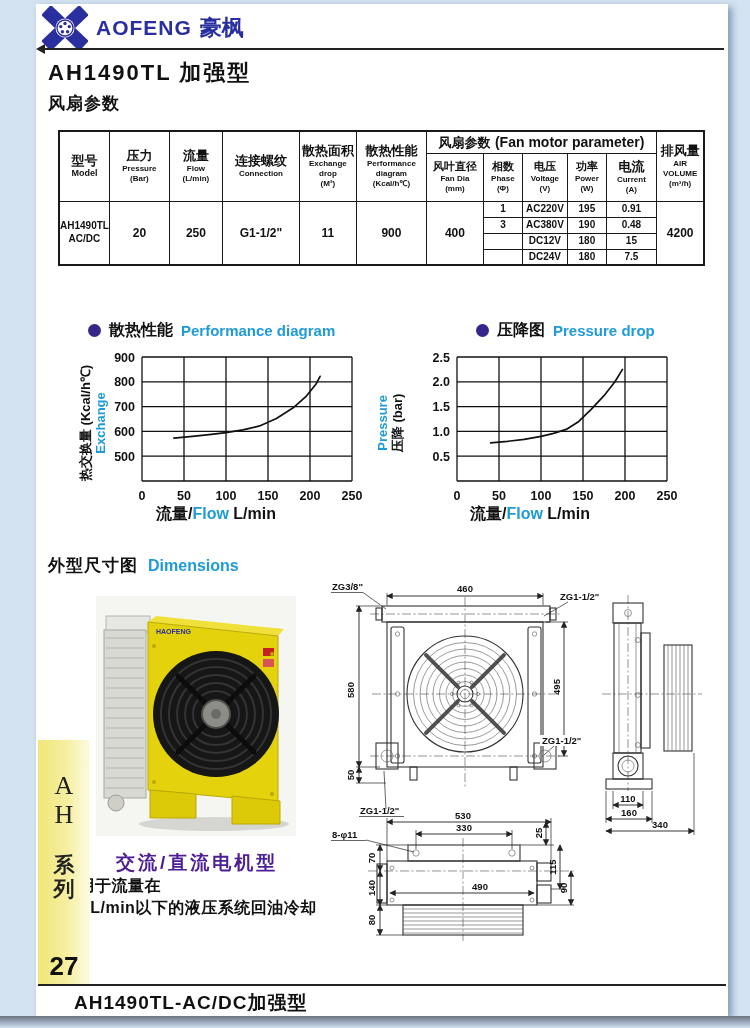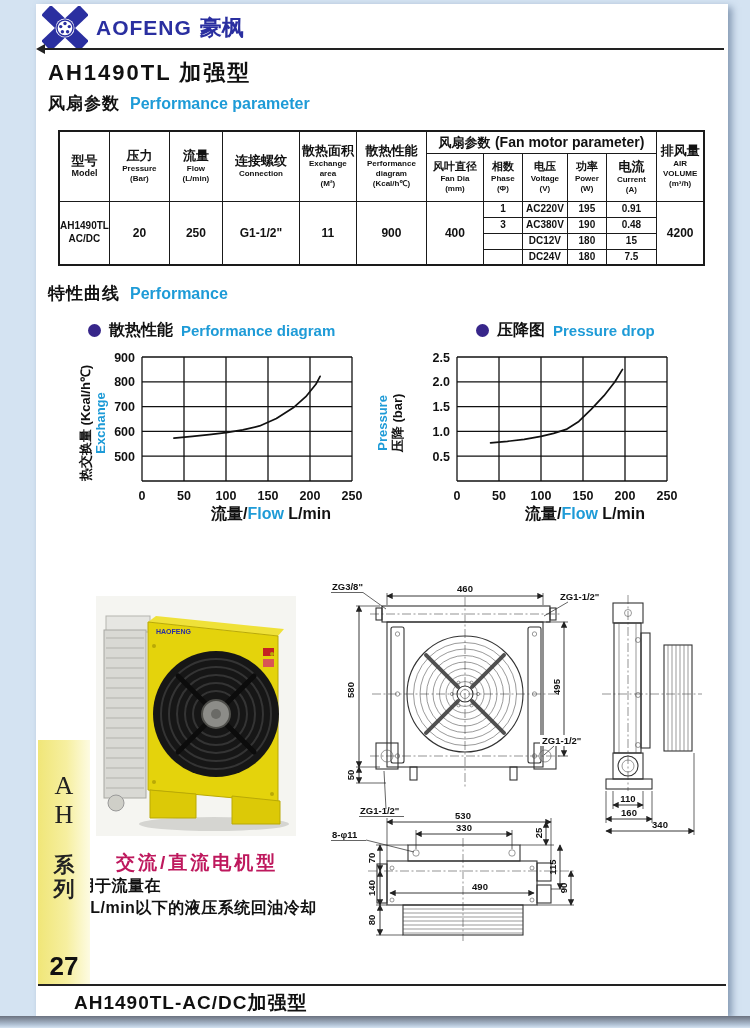--- a/index.html
+++ b/index.html
@@ -30,31 +30,31 @@
   .val-sm{font-size:10px;font-weight:bold;line-height:1.25;}
   
   .chart-title{display:flex;align-items:center;gap:8px;}
   .bullet{width:13px;height:13px;border-radius:50%;background:#37268a;display:inline-block;}
   .ct-cn{font-size:16px;font-weight:bold;color:#111;}
   .ct-en{font-size:15px;font-weight:bold;color:#1e9bd7;}
   .tick{font:bold 12.5px "Liberation Sans",sans-serif;fill:#111;}
   .ylab{position:absolute;width:160px;text-align:center;transform:rotate(-90deg);line-height:1.15;}
   .ylab .l1{font-size:13px;font-weight:bold;color:#111;}
   .ylab .l2{font-size:13px;font-weight:bold;color:#1e9bd7;}
-  .xlab{font-size:16px;font-weight:bold;color:#111;text-align:center;}
+  .xlab{font-size:16px;font-weight:bold;color:#111;text-align:left;}
   .xlab .en{color:#1e9bd7;}
   
   .ol{fill:none;stroke:#333;stroke-width:1.1;}
   .tl{fill:none;stroke:#555;stroke-width:0.6;}
   .cl{fill:none;stroke:#666;stroke-width:0.7;stroke-dasharray:9 2.5 2 2.5;}
   .ext{stroke:#222;stroke-width:0.7;}
   .dim{stroke:#222;stroke-width:0.9;}
   .dt{font:bold 9.5px "Liberation Sans",sans-serif;fill:#111;}
   
-  .caption{font-size:19px;font-weight:bold;letter-spacing:3px;color:#be185d;}
+  .caption{font-size:19px;font-weight:bold;letter-spacing:3px;color:#4c1d95;}
   .note{font-size:16px;font-weight:bold;color:#111;letter-spacing:0.5px;}
   
   .sidebar{left:2px;top:736px;width:52px;height:244px;
      background:linear-gradient(90deg,#f0e678 0%,#f6efa0 55%,#fdfbe2 100%);
      display:flex;flex-direction:column;align-items:center;}
   .sb-letter{font-family:"Liberation Serif",serif;font-size:26px;color:#222;line-height:1.1;}
   .sb-cjk{font-family:"Liberation Serif",serif;font-size:21px;font-weight:bold;color:#222;line-height:1.15;}
   .sb-page{font-size:26px;font-weight:bold;color:#111;margin-top:auto;margin-bottom:2px;}
   
   .footer-line{left:2px;top:980px;width:688px;border-top:2px solid #222;}
@@ -83,21 +83,20 @@
       <span class="brand-text">AOFENG</span>
       <span class="brand-cn">豪枫</span>
     </div>
     <div class="abs rule"></div>
     <div class="abs rule-arrow"></div>
 
     <div class="abs doc-title">AH1490TL 加强型</div>
 
     <div class="abs sec" style="left:12px;top:88px;">
       <span class="sec-cn">风扇参数</span>
-      <span class="sec-en">Performance  parameter</span>
     </div>
 
     <div class="abs ptable">
       <table>
         <colgroup>
           <col style="width:47px">
             <col style="width:60px">
             <col style="width:53px">
             <col style="width:77px">
           <col style="width:57px">
@@ -125,21 +124,21 @@
             <div class="th-en">Flow</div>
             <div class="th-en">(L/min)</div>
           </td>
           <td rowspan="2">
             <div class="th-cn">连接螺纹</div>
             <div class="th-en">Connection</div>
           </td>
           <td rowspan="2">
             <div class="th-cn">散热面积</div>
             <div class="th-en">Exchange</div>
-            <div class="th-en">area</div>
+            <div class="th-en">drop</div>
             <div class="th-en">(M²)</div>
           </td>
           <td rowspan="2">
             <div class="th-cn">散热性能</div>
             <div class="th-en">Performance</div>
             <div class="th-en">diagram</div>
             <div class="th-en">(Kcal/h℃)</div>
           </td>
           <td colspan="5" class="fan-group">
             <span class="th-cn">风扇参数</span>
@@ -211,24 +210,20 @@
         <tr style="height:16px;">
           <td class="val-sm"></td>
           <td class="val-sm">DC24V</td>
           <td class="val-sm">180</td>
           <td class="val-sm">7.5</td>
         </tr>
       </tbody>
         </table>
     </div>
 
-    <div class="abs sec" style="left:12px;top:278px;">
-      <span class="sec-cn">特性曲线</span>
-      <span class="sec-en">Performance</span>
-    </div>
 
     <div class="abs chart-title" style="left:52px;top:316px;">
       <span class="bullet"></span>
       <span class="ct-cn">散热性能</span>
       <span class="ct-en">Performance diagram</span>
     </div>
     <div class="abs chart-title" style="left:440px;top:316px;">
       <span class="bullet"></span>
       <span class="ct-cn">压降图</span>
       <span class="ct-en">Pressure drop</span>
@@ -296,20 +291,24 @@
       <div class="l1">压降 (bar)</div>
     </div>
 
     <div class="abs xlab" style="left:120px;top:500px;width:230px;">
       <span>流量/</span><span class="en">Flow</span><span>  L/min</span>
     </div>
     <div class="abs xlab" style="left:434px;top:500px;width:230px;">
       <span>流量/</span><span class="en">Flow</span><span>  L/min</span>
     </div>
 
+    <div class="abs sec" style="left:12px;top:550px;">
+      <span class="sec-cn">外型尺寸图</span>
+      <span class="sec-en">Dimensions</span>
+    </div>
 
     <svg class="abs" style="left:60px;top:592px;" width="200" height="240" viewBox="0 0 200 240">
       <rect x="0" y="0" width="200" height="240" fill="#f5f5f1"></rect>
       <ellipse cx="118" cy="228" rx="75" ry="7" fill="#000" opacity="0.13"></ellipse>
       <rect x="10" y="20" width="44" height="16" fill="#e6e6e2" stroke="#b5b5b0"></rect>
       <rect x="8" y="34" width="42" height="168" fill="#d9d9d4" stroke="#a8a8a2"></rect>
       <g stroke="#b3b3ad" stroke-width="1">
         <line x1="10" y1="42" x2="48" y2="42"></line>
           <line x1="10" y1="52" x2="48" y2="52"></line>
         <line x1="10" y1="62" x2="48" y2="62"></line>

